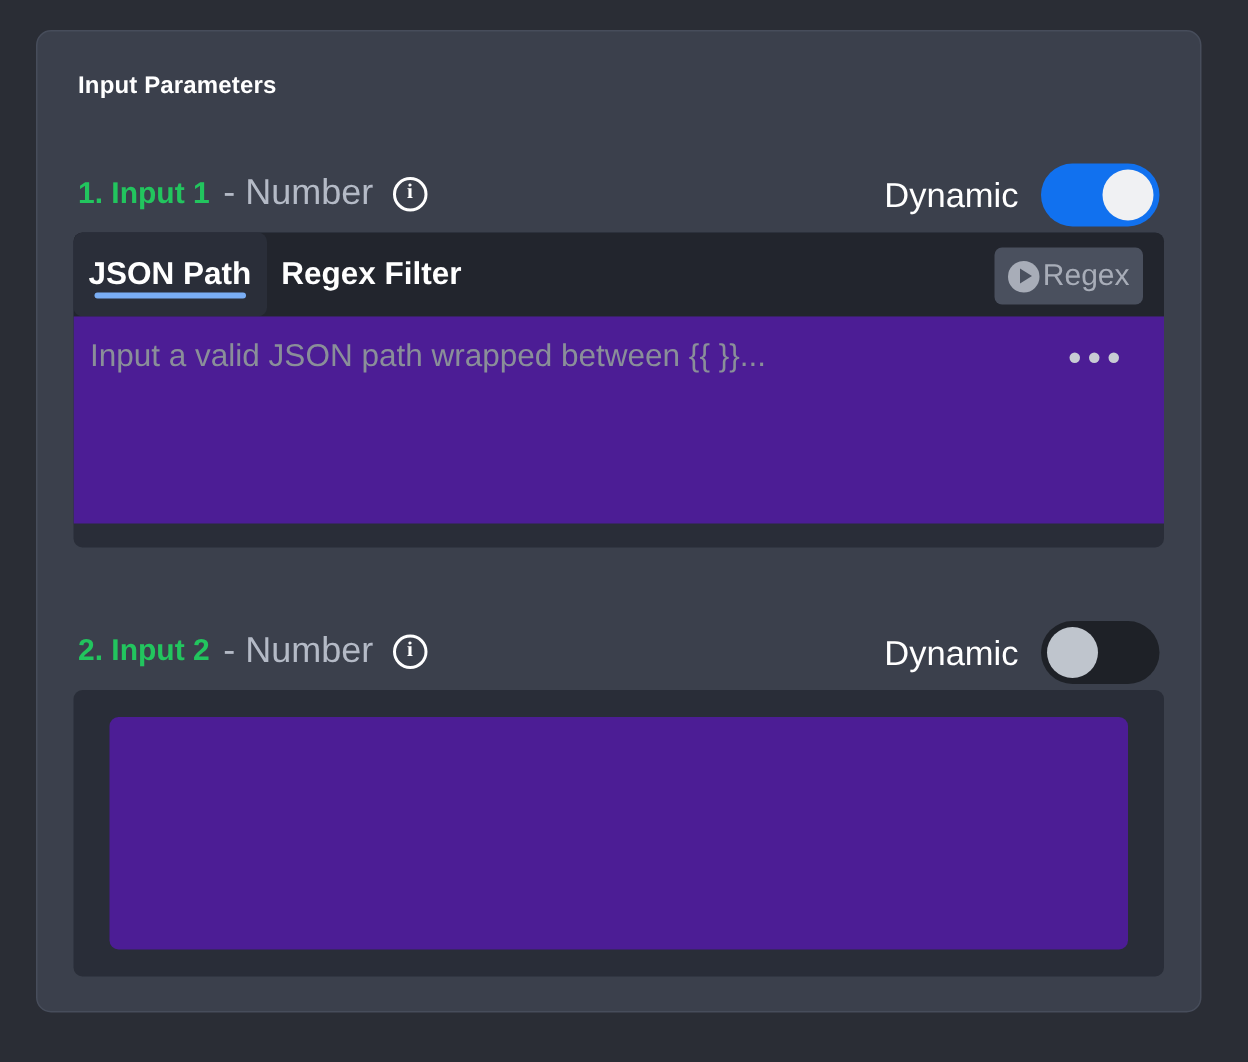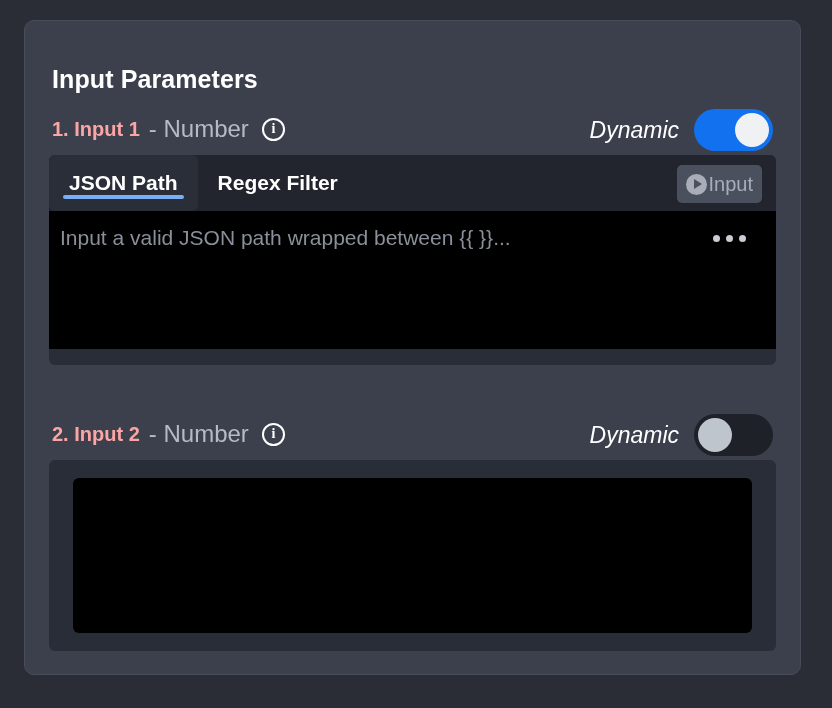--- a/index.html
+++ b/index.html
@@ -26,25 +26,24 @@
     background: #3b404c;
     border: 1px solid #474d5b;
     border-radius: 10px;
     padding: 0;
   }
 
   .card-title {
     position: absolute;
     left: 27px;
     top: 28px;
-    font-size: 25px;
+    font-size: 16px;
     font-weight: bold;
     color: #ffffff;
     letter-spacing: 0.1px;
-    margin-top: 16px;
   }
 
   
   .param-block {
     position: absolute;
     left: 0;
     width: 100%;
   }
   .param-block.first { top: 86px; }
   .param-block.second { top: 391px; text-align: center; }
@@ -60,21 +59,21 @@
     left: 0;
     top: 8px;
     display: flex;
     align-items: center;
     gap: 0;
     white-space: nowrap;
   }
   .param-index-name {
     font-size: 20px;
     font-weight: bold;
-    color: #fca5a5;
+    color: #22c55e;
   }
   .param-type {
     font-size: 24px;
     color: #b4bac6;
     margin-left: 9px;
   }
   .info-icon {
     margin-left: 13px;
     width: 23px;
     height: 23px;
@@ -96,21 +95,20 @@
     position: absolute;
     right: 0;
     top: 2px;
     display: flex;
     align-items: center;
     gap: 15px;
   }
   .dynamic-label {
     font-size: 23px;
     color: #ffffff;
-    font-style: italic;
   }
   .toggle {
     width: 79px;
     height: 42px;
     border-radius: 21px;
     position: relative;
     flex: none;
   }
   .toggle.on { background: #1171ef; }
   .toggle.off { background: #1e2127; }
@@ -138,21 +136,21 @@
     height: 56px;
     background: #22252d;
     display: flex;
     align-items: center;
   }
   .tab {
     position: relative;
     height: 56px;
     display: flex;
     align-items: center;
-    padding: 0 20px;
+    padding: 0 10px;
     box-sizing: border-box;
   }
   .tab.active {
     background: #2a2e39;
     border-radius: 6px;
   }
   .tab-text {
     font-size: 21px;
     font-weight: bold;
   }
@@ -199,21 +197,21 @@
     margin-left: 3px;
   }
   .test-label {
     font-size: 20px;
     color: #a8adb8;
   }
 
   
   .editor {
     position: relative;
-    background: #000000;
+    background: #4c1d95;
     height: 138px;
   }
   .editor.rounded {
     border-radius: 6px;
     margin: 18px 24px;
     height: 155px;
   }
   .editor-placeholder {
     position: absolute;
     left: 11px;
@@ -271,21 +269,21 @@
           <span class="tab-underline"></span>
         </div>
         <div class="tab inactive">
           <span class="tab-text">Regex Filter</span>
         </div>
 
         <div class="test-button">
           <span class="play-icon">
               <span class="tri"></span>
             </span>
-          <span class="test-label">Input</span>
+          <span class="test-label">Regex</span>
         </div>
       </div>
 
       <div class="editor">
         <div class="editor-placeholder">Input a valid JSON path wrapped between {{ }}...</div>
         <div class="kebab">
           <span></span>
             <span></span>
             <span></span>
         </div>

